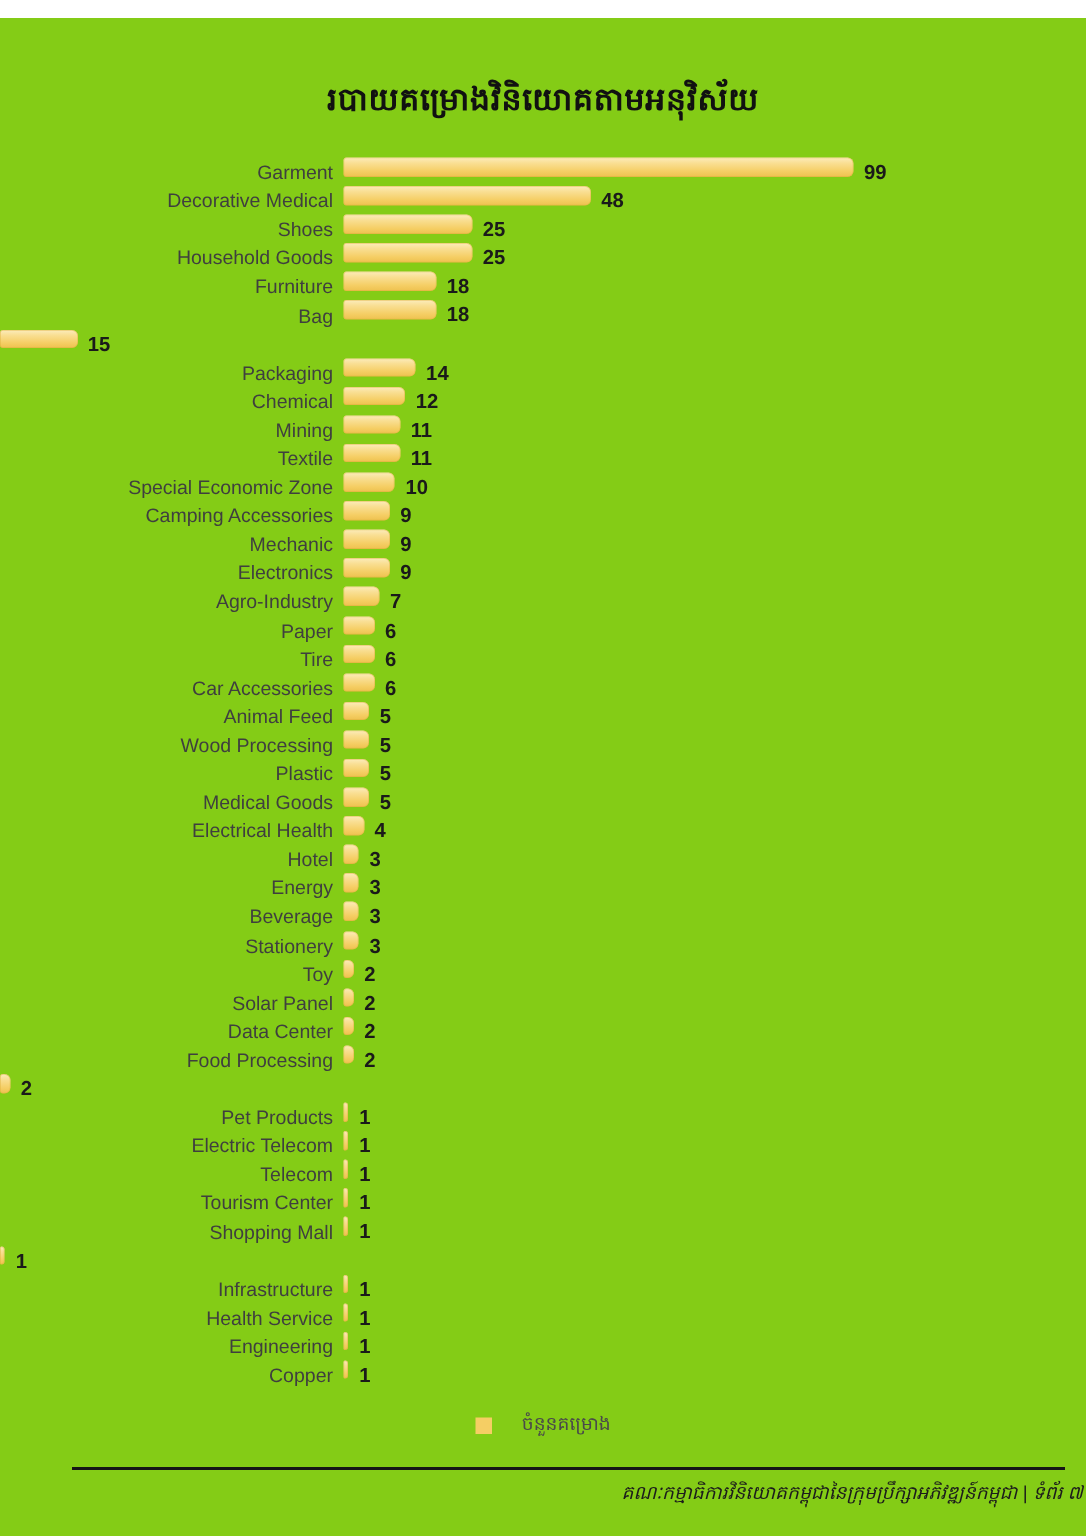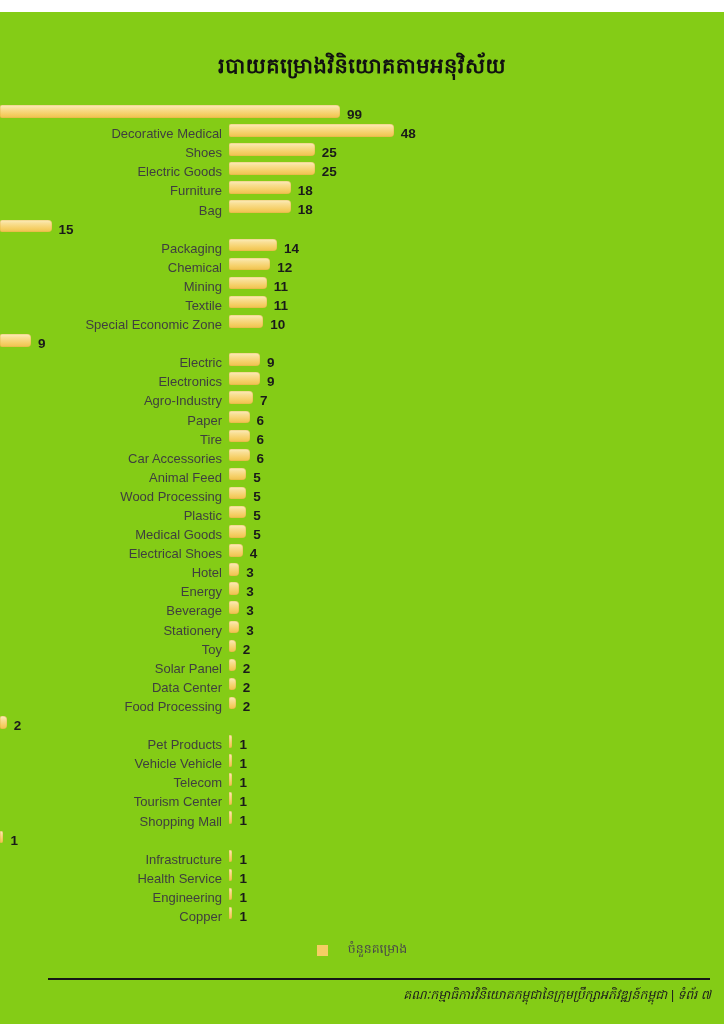--- a/index.html
+++ b/index.html
@@ -80,37 +80,38 @@
   .footer-rule {
     position: absolute;
     top: 966px;
     left: 48px;
     width: 662px;
     border-top: 2.6px solid #161616;
   }
   .footer-text {
     position: absolute;
     top: 975px;
-    right: 13px;
+    right: 2px;
     font-size: 12.5px;
     font-style: italic;
     color: #1c1c1c;
   }
 </style>
 </head>
 <body>
 
 <div class="page">
 
   <h1 class="title">របាយគម្រោងវិនិយោគតាមអនុវិស័យ</h1>
 
   <div class="chart">
 
     <div id="rows">
       <div class="row">
+        <div class="cat">Garment</div>
         <div class="barwrap">
           <div class="bar" style="width: 340px;"></div>
           <div class="val">99</div>
         </div>
       </div>
 
       <div class="row">
         <div class="cat">Decorative Medical</div>
         <div class="barwrap">
           <div class="bar" style="width: 164.848px;"></div>
@@ -120,21 +121,21 @@
 
       <div class="row">
         <div class="cat">Shoes</div>
         <div class="barwrap">
           <div class="bar" style="width: 85.8586px;"></div>
           <div class="val">25</div>
         </div>
       </div>
 
       <div class="row">
-        <div class="cat">Electric Goods</div>
+        <div class="cat">Household Goods</div>
         <div class="barwrap">
           <div class="bar" style="width: 85.8586px;"></div>
           <div class="val">25</div>
         </div>
       </div>
 
       <div class="row">
         <div class="cat">Furniture</div>
         <div class="barwrap">
           <div class="bar" style="width: 61.8182px;"></div>
@@ -191,28 +192,29 @@
 
       <div class="row">
         <div class="cat">Special Economic Zone</div>
         <div class="barwrap">
           <div class="bar" style="width: 34.3434px;"></div>
           <div class="val">10</div>
         </div>
       </div>
 
       <div class="row">
+        <div class="cat">Camping Accessories</div>
         <div class="barwrap">
           <div class="bar" style="width: 30.9091px;"></div>
           <div class="val">9</div>
         </div>
       </div>
 
       <div class="row">
-        <div class="cat">Electric</div>
+        <div class="cat">Mechanic</div>
         <div class="barwrap">
           <div class="bar" style="width: 30.9091px;"></div>
           <div class="val">9</div>
         </div>
       </div>
 
       <div class="row">
         <div class="cat">Electronics</div>
         <div class="barwrap">
           <div class="bar" style="width: 30.9091px;"></div>
@@ -278,21 +280,21 @@
 
       <div class="row">
         <div class="cat">Medical Goods</div>
         <div class="barwrap">
           <div class="bar" style="width: 17.1717px;"></div>
           <div class="val">5</div>
         </div>
       </div>
 
       <div class="row">
-        <div class="cat">Electrical Shoes</div>
+        <div class="cat">Electrical Health</div>
         <div class="barwrap">
           <div class="bar" style="width: 13.7374px;"></div>
           <div class="val">4</div>
         </div>
       </div>
 
       <div class="row">
         <div class="cat">Hotel</div>
         <div class="barwrap">
           <div class="bar" style="width: 10.303px;"></div>
@@ -365,21 +367,21 @@
 
       <div class="row">
         <div class="cat">Pet Products</div>
         <div class="barwrap">
           <div class="bar" style="width: 3.43434px;"></div>
           <div class="val">1</div>
         </div>
       </div>
 
       <div class="row">
-        <div class="cat">Vehicle Vehicle</div>
+        <div class="cat">Electric Telecom</div>
         <div class="barwrap">
           <div class="bar" style="width: 3.43434px;"></div>
           <div class="val">1</div>
         </div>
       </div>
 
       <div class="row">
         <div class="cat">Telecom</div>
         <div class="barwrap">
           <div class="bar" style="width: 3.43434px;"></div>

